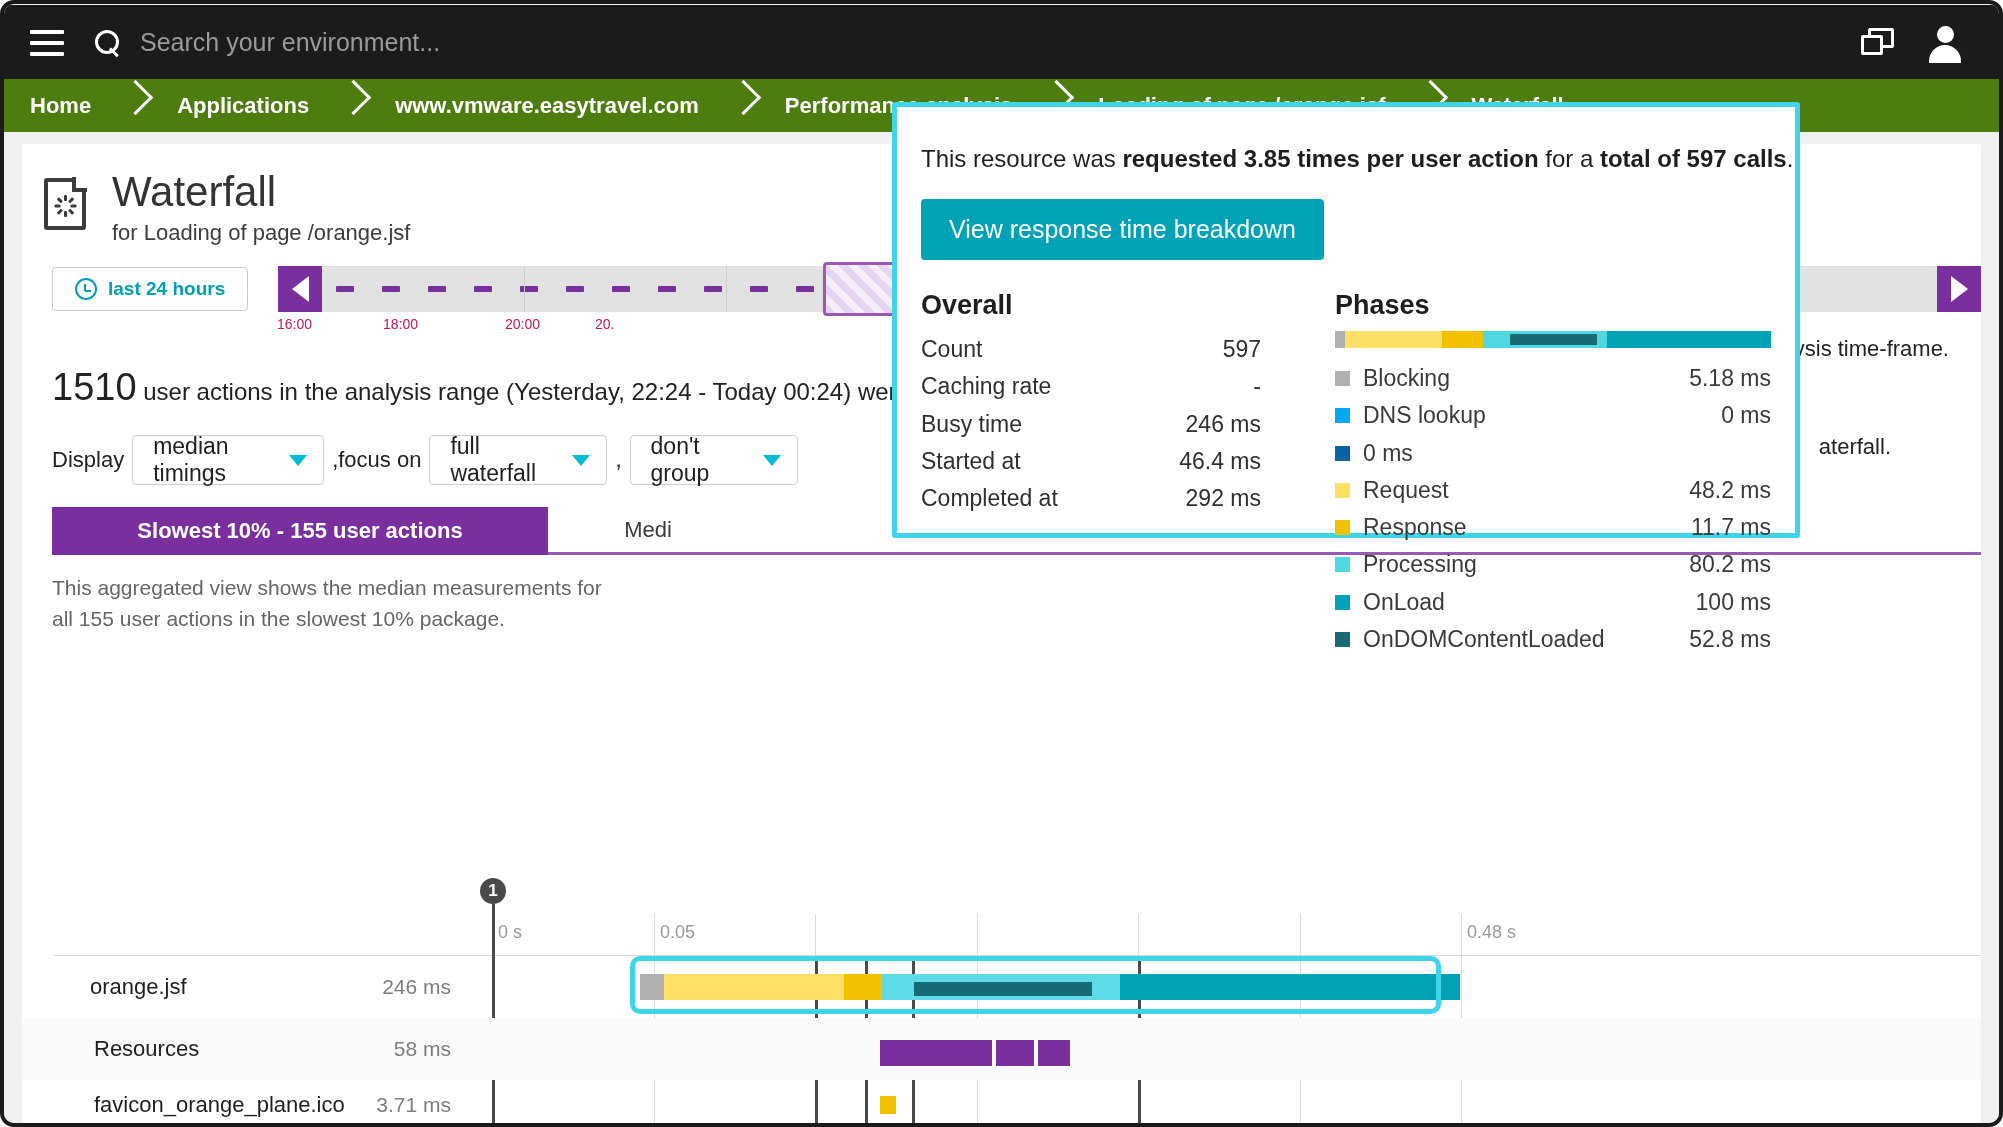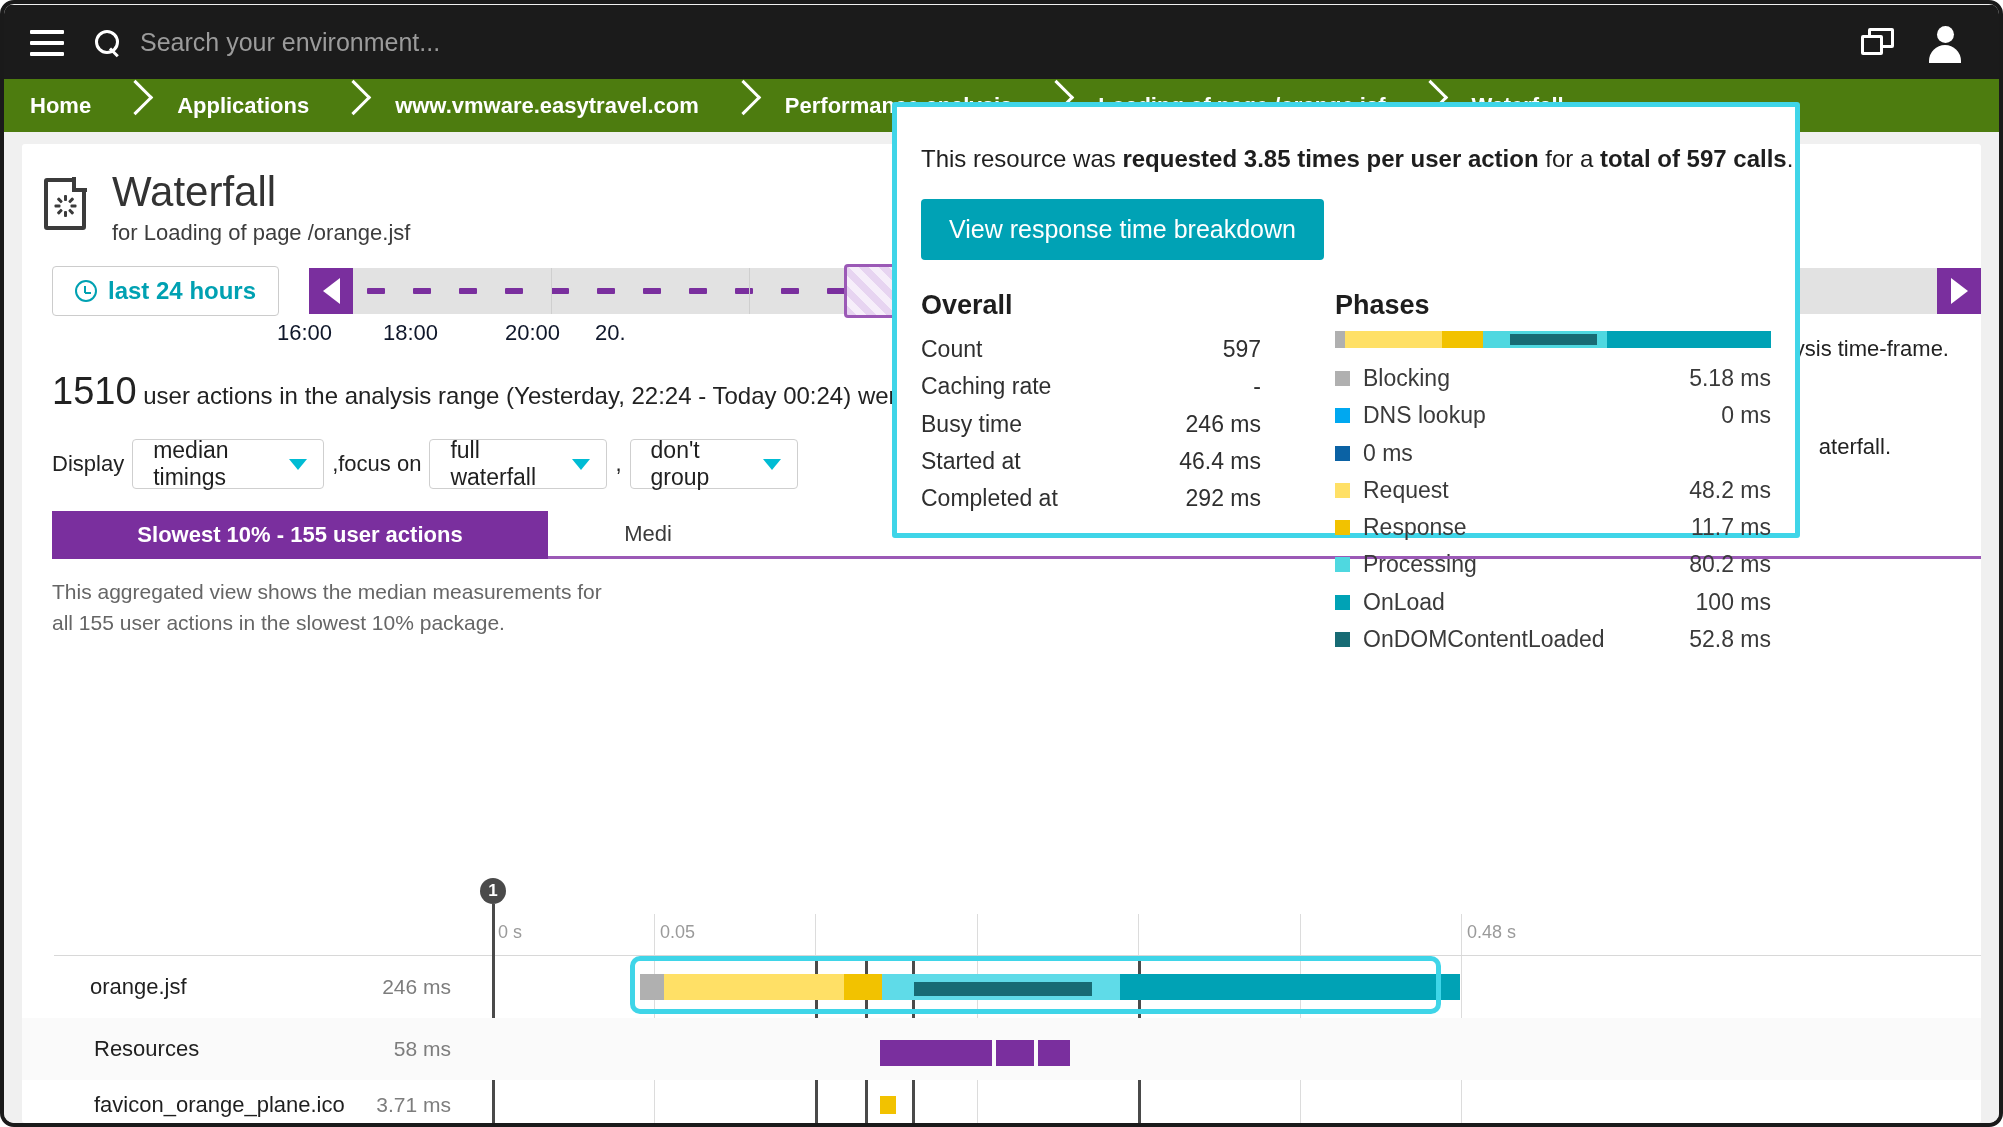--- a/index.html
+++ b/index.html
@@ -109,38 +109,38 @@
   
   .tf-row { display: flex; align-items: center; padding: 20px 0 0 30px; }
   .tf-button {
     display: flex; align-items: center; gap: 11px;
     border: 1px solid #cccccc; border-radius: 4px; background: #fff;
     padding: 10px 22px; cursor: pointer;
   }
   .clock-icon { width: 22px; height: 22px; border: 2.5px solid #00a1b2; border-radius: 50%; position: relative; }
   .clock-icon::before { content:""; position:absolute; left:7px; top:4px; width:2.2px; height:7px; background:#00a1b2; }
   .clock-icon::after { content:""; position:absolute; left:8px; top:10px; width:6px; height:2.2px; background:#00a1b2; }
-  .tf-label { color: #00a1b2; font-size: 24px; font-weight: 700; }
+  .tf-label { color: #00a1b2; font-size: 19px; font-weight: 700; }
 
   .tf-strip { display: flex; align-items: center; margin-left: 30px; position: relative; }
   .tf-arrow {
     width: 44px; height: 46px; background: #7a2f9e; display:flex; align-items:center; justify-content:center;
     cursor:pointer; flex: 0 0 44px;
   }
   .tf-arrow.left::after { content:""; border-top:13px solid transparent; border-bottom:13px solid transparent; border-right:17px solid #ffffff; }
   .tf-arrow.right::after { content:""; border-top:13px solid transparent; border-bottom:13px solid transparent; border-left:17px solid #ffffff; }
   .tf-track { height: 46px; background: #e2e2e2; display:flex; align-items:center; position: relative; }
   .tf-dash { width: 18px; height: 6px; background: #7a2f9e; margin: 0 14px; border-radius:1px; }
   .tf-tick { position:absolute; top:0; bottom:0; width:1px; background:#cfcfcf; }
   .tf-sel {
     position:absolute; top:-4px; height:54px; border:3px solid #9b59b6; border-radius:4px;
     background: repeating-linear-gradient(45deg, #e7d4f1 0 7px, #f6eefa 7px 14px);
   }
   .tf-times { position:relative; height: 28px; margin-left: 30px; }
-  .tf-time { position:absolute; top:4px; font-size: 22px; color: #0f172a; }
+  .tf-time { position:absolute; top:4px; font-size: 14px; color: #be185d; }
 
   
   .headline { padding: 26px 0 0 30px; font-size: 24px; color: #222; }
   .headline b { font-size: 38px; font-weight: 400; }
 
   
   .display-row { display:flex; align-items:center; gap: 0; padding: 26px 0 0 30px; font-size: 22px; color:#222; }
   .select {
     border: 1px solid #cfcfcf; border-radius: 4px; background:#fff;
     height: 50px; display:flex; align-items:center; justify-content:space-between;

